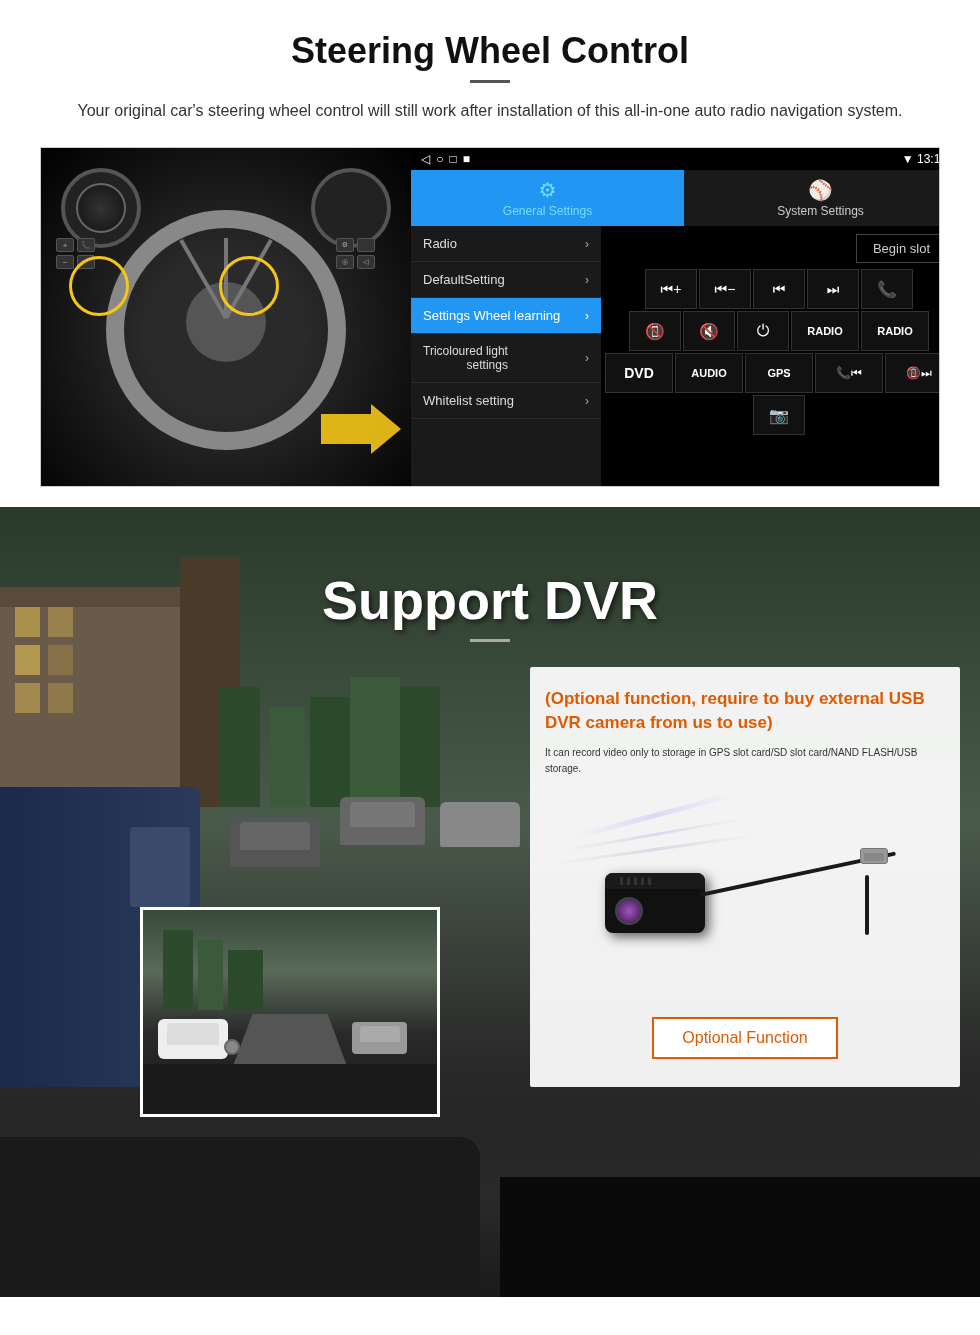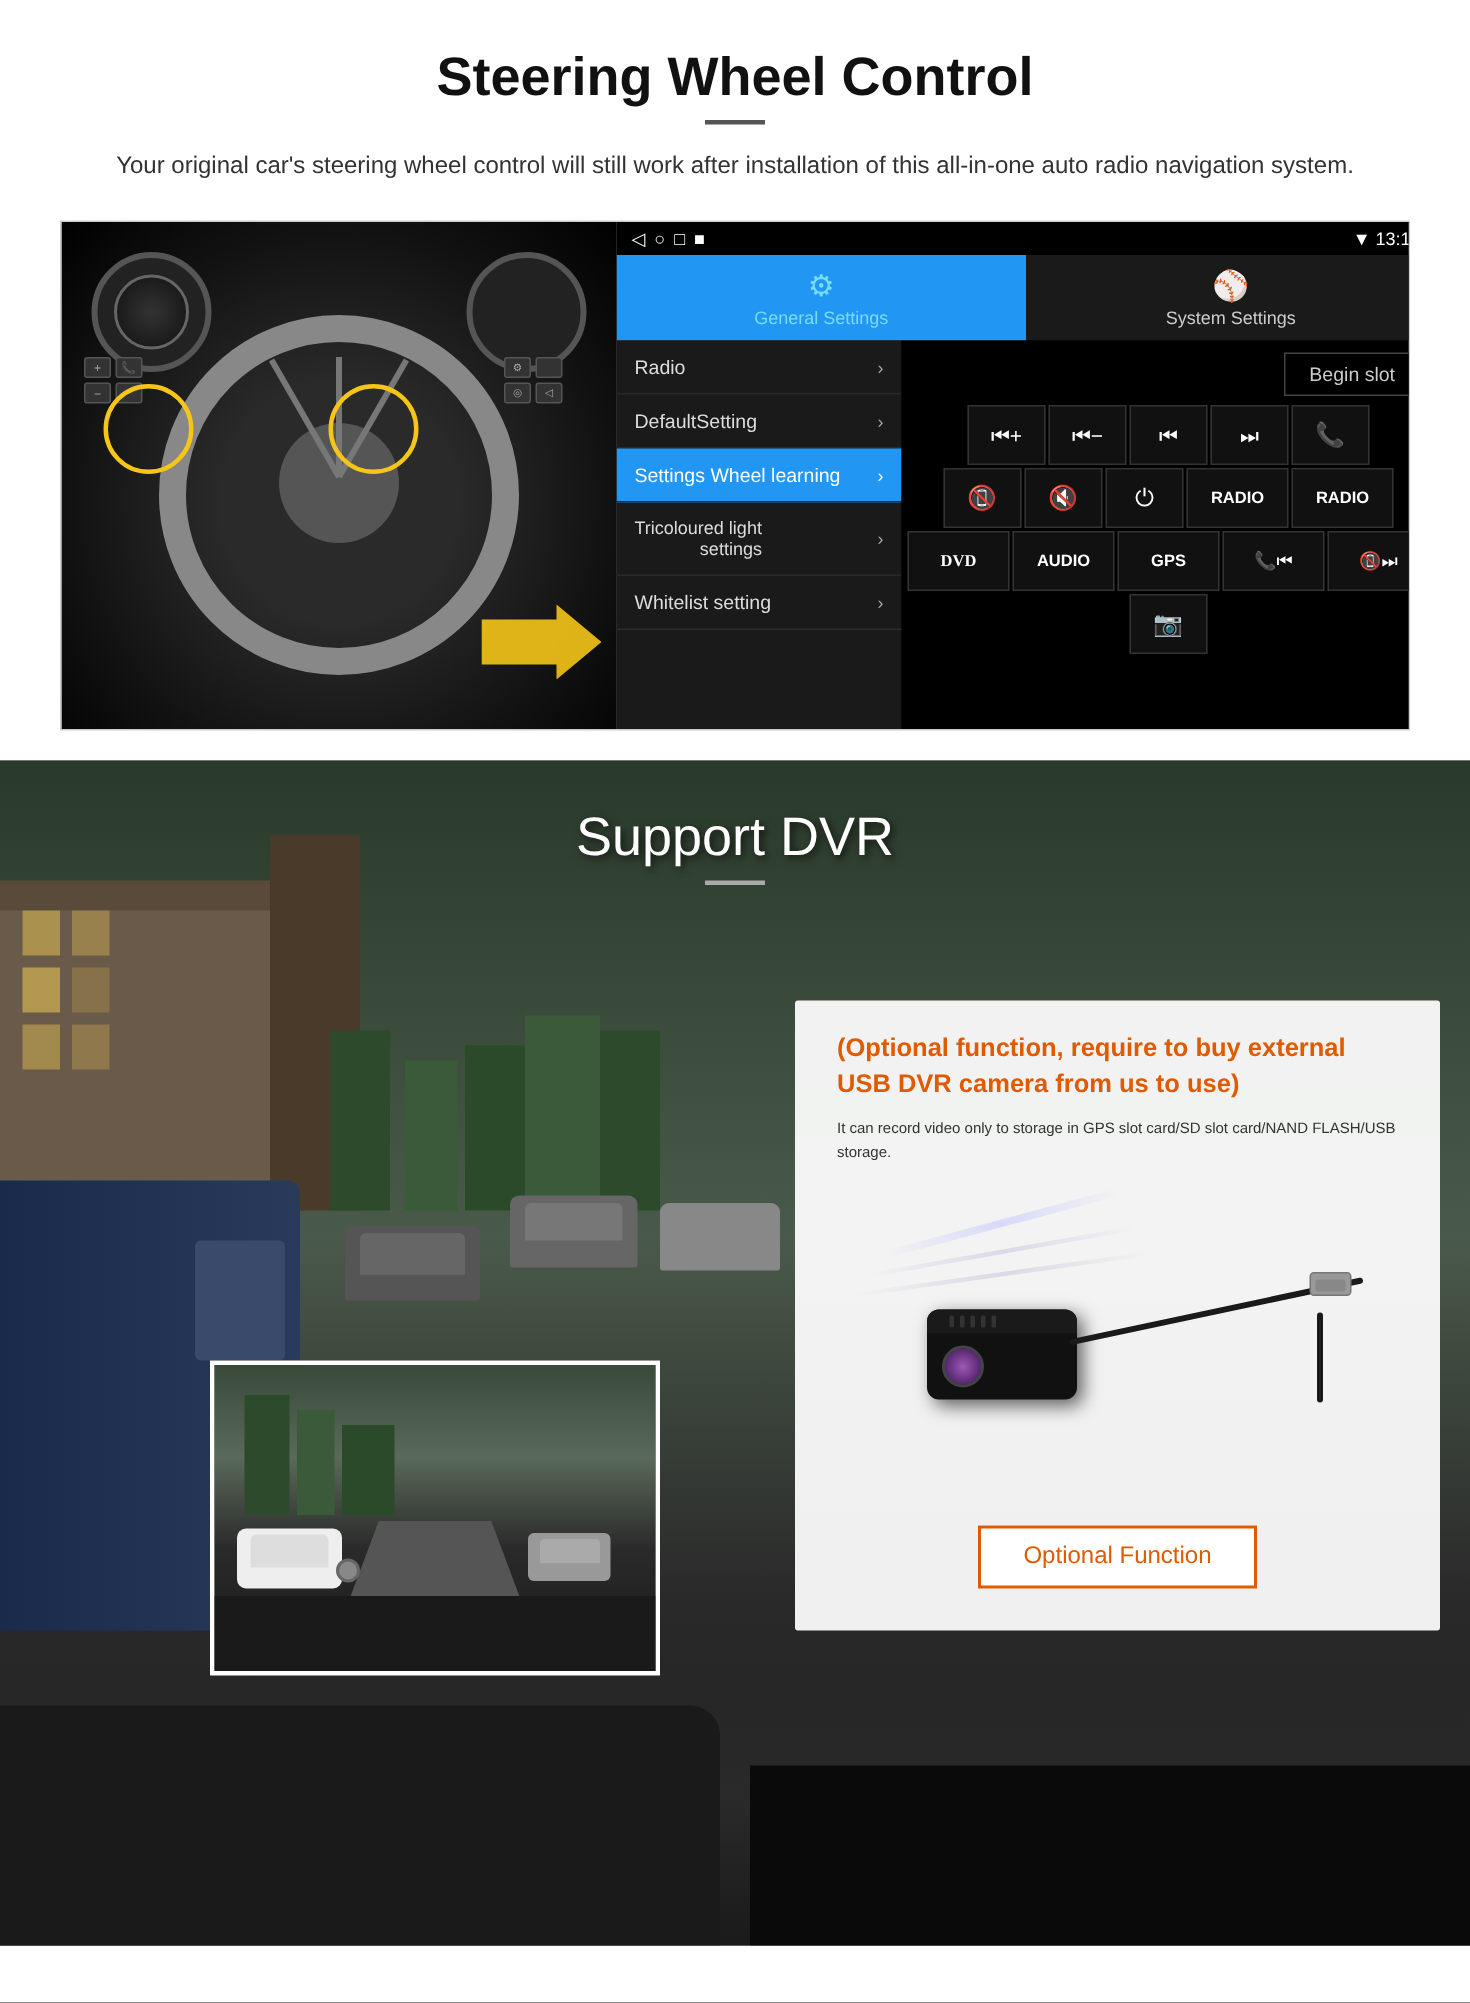--- a/index.html
+++ b/index.html
@@ -269,41 +269,42 @@
       z-index: 0;
     }
 
     .dvr-title-area {
       position: relative;
       z-index: 10;
       text-align: center;
       padding: 30px 0 10px;
     }
     .dvr-title {
-      font-size: 36px;
-      font-weight: 400;
+      font-size: 54px;
+      font-weight: 700;
       color: #fff;
       text-shadow: 2px 2px 6px rgba(0,0,0,0.7);
+      margin-top: 32px;
     }
     .dvr-title-divider {
       display: block;
       width: 40px;
       height: 3px;
       background: #aaa;
       margin: 8px auto 0;
     }
 
     
     .dvr-info-box {
       position: absolute;
       right: 20px;
       top: 160px;
       width: 430px;
       background: rgba(255,255,255,0.93);
-      padding: 20px 28px;
+      padding: 20px 15px;
       z-index: 20;
       border-radius: 2px;
     }
     .dvr-optional-text {
       color: #e05a00;
       font-size: 17px;
       font-weight: bold;
       line-height: 1.4;
       margin-bottom: 10px;
     }
@@ -485,21 +486,21 @@
 
           <div class="controls-row">
             <button class="ctrl-btn" style="font-size:16px;">📵</button>
             <button class="ctrl-btn" style="font-size:16px;">🔇</button>
             <button class="ctrl-btn" style="font-size:16px;">⏻</button>
             <button class="ctrl-btn wide" style="font-size:11px;font-weight:bold;">RADIO</button>
             <button class="ctrl-btn wide" style="font-size:11px;font-weight:bold;">RADIO</button>
           </div>
 
           <div class="controls-row">
-            <button class="ctrl-btn wide" style="font-size:11px;font-weight:bold;font-family:Liberation Serif, serif;">DVD</button>
+            <button class="ctrl-btn wide" style="font-size:14px;font-weight:bold;">DVD</button>
             <button class="ctrl-btn wide" style="font-size:11px;font-weight:bold;">AUDIO</button>
             <button class="ctrl-btn wide" style="font-size:11px;font-weight:bold;">GPS</button>
             <button class="ctrl-btn wide" style="font-size:12px;">📞⏮</button>
             <button class="ctrl-btn wide" style="font-size:12px;">📵⏭</button>
           </div>
 
           <div class="controls-row">
             <button class="ctrl-btn" style="font-size:16px;">📷</button>
           </div>
         </div>

